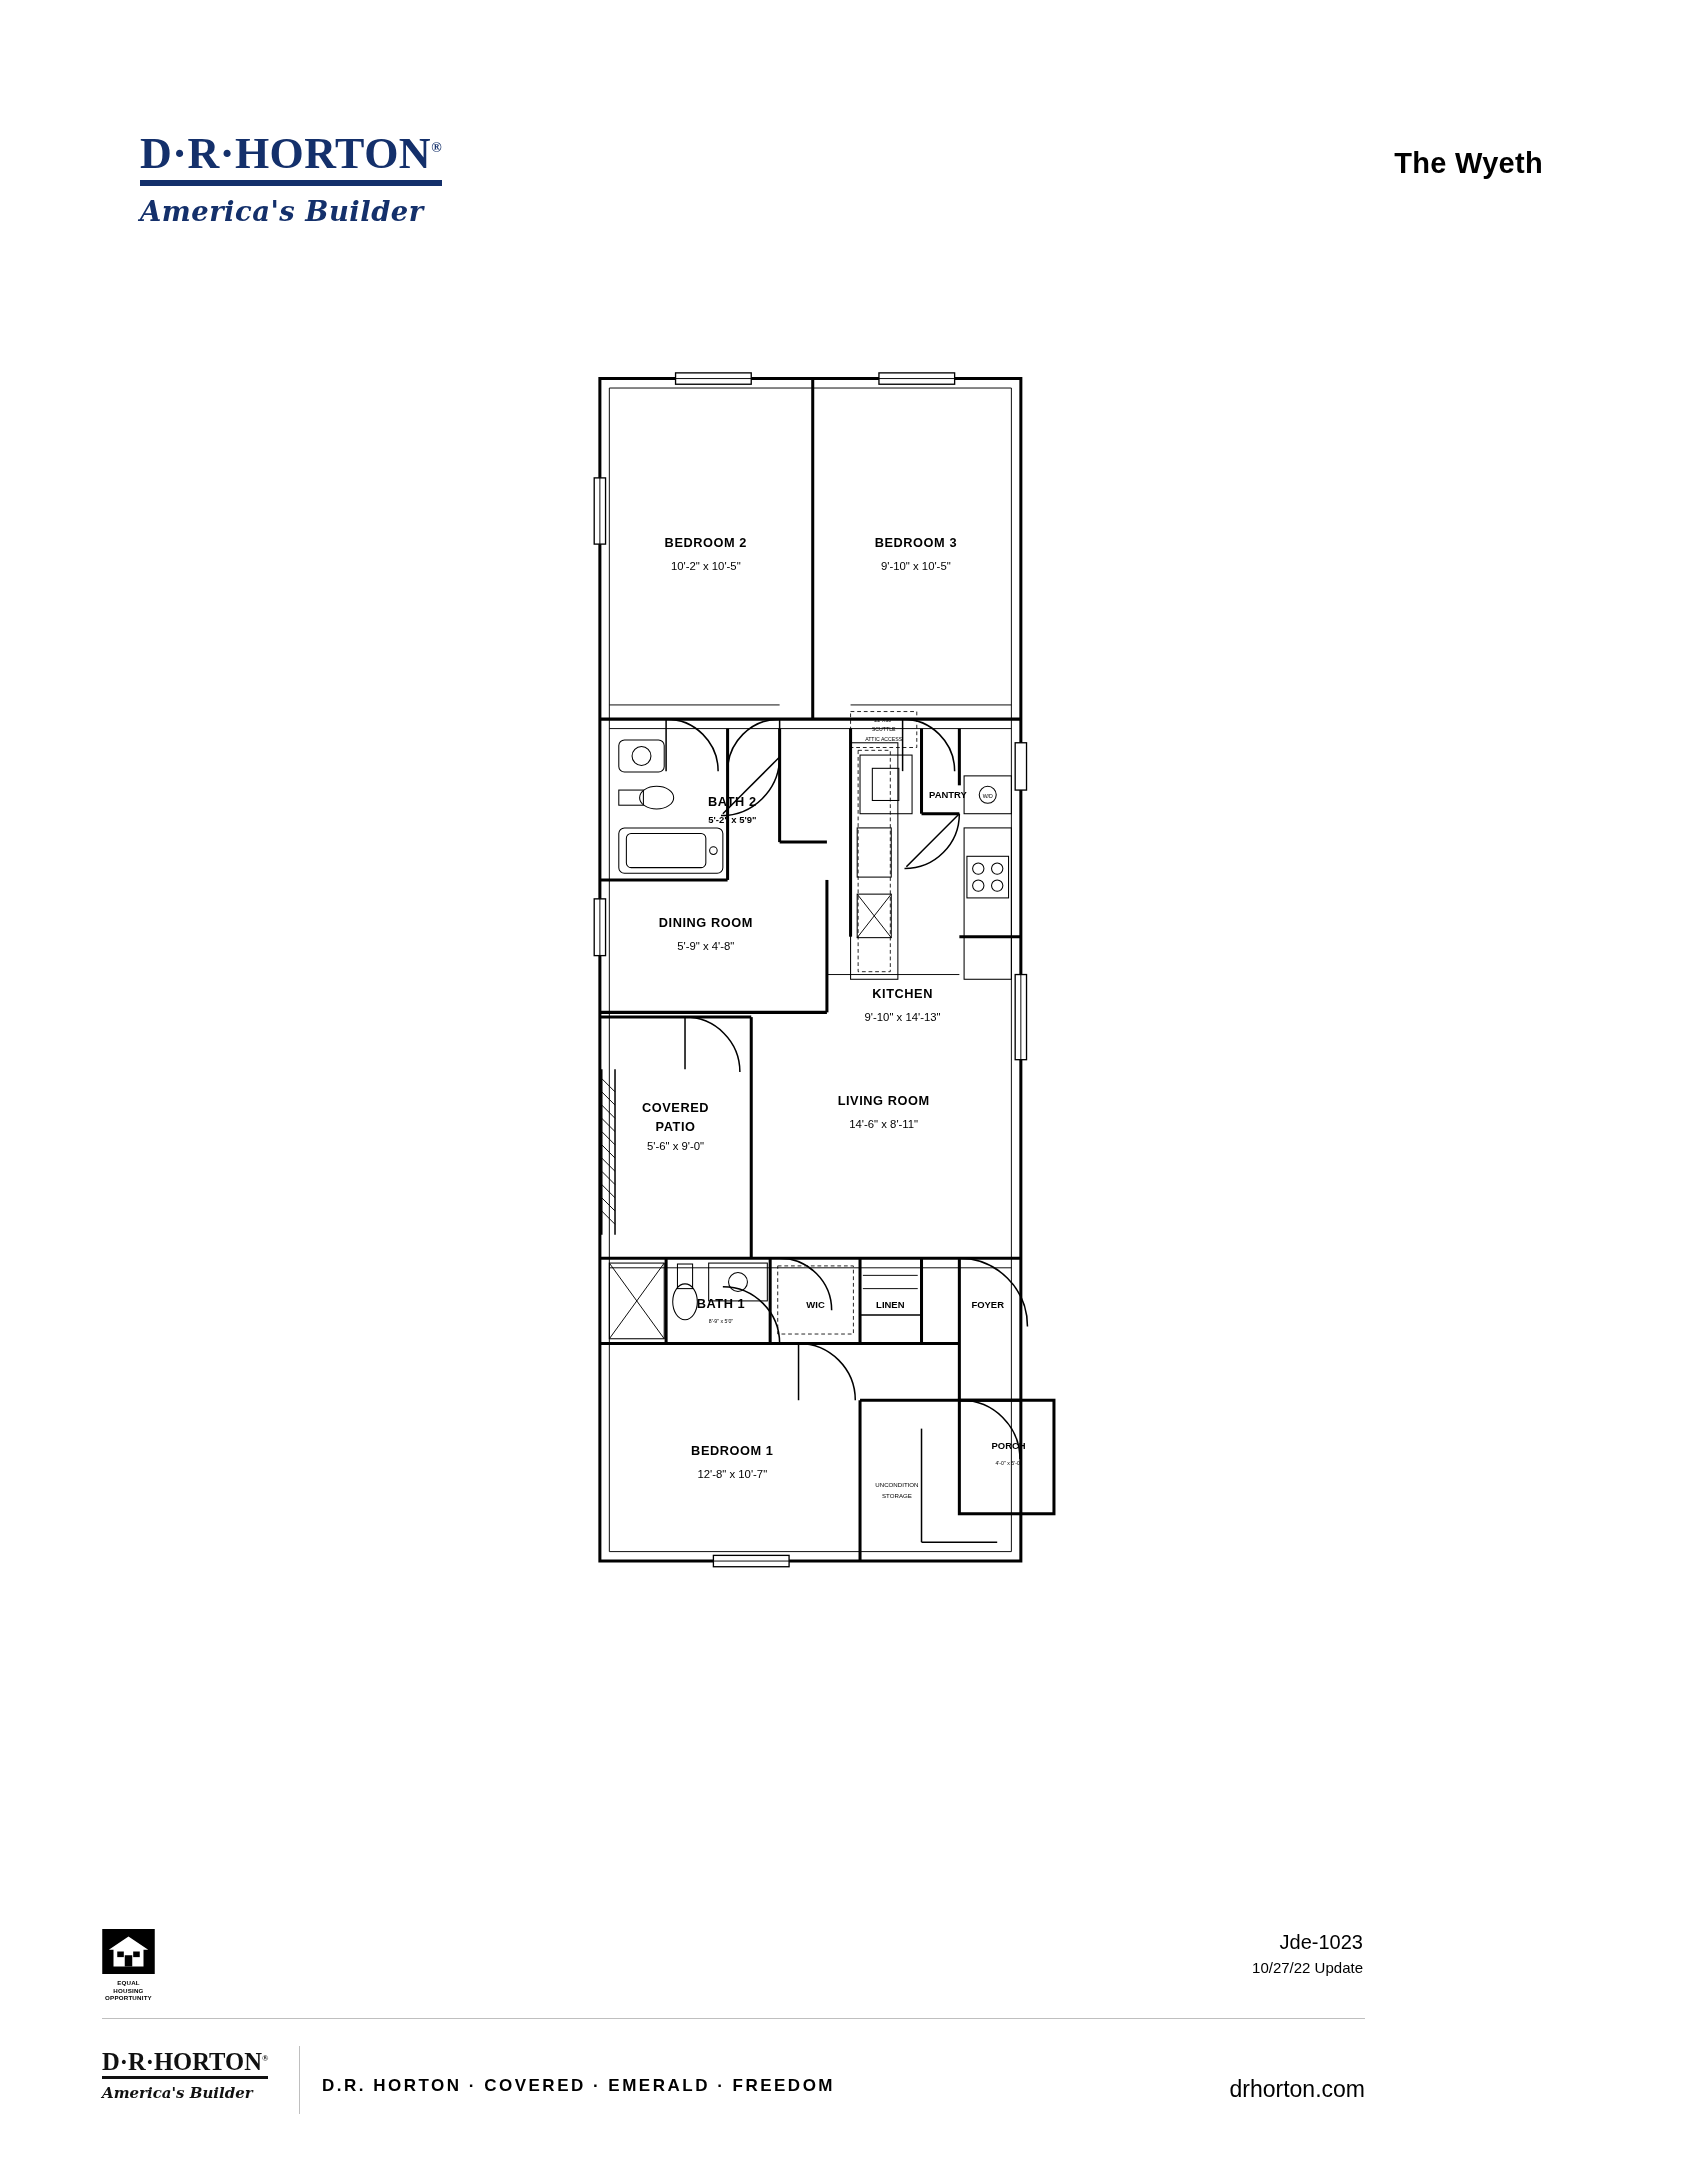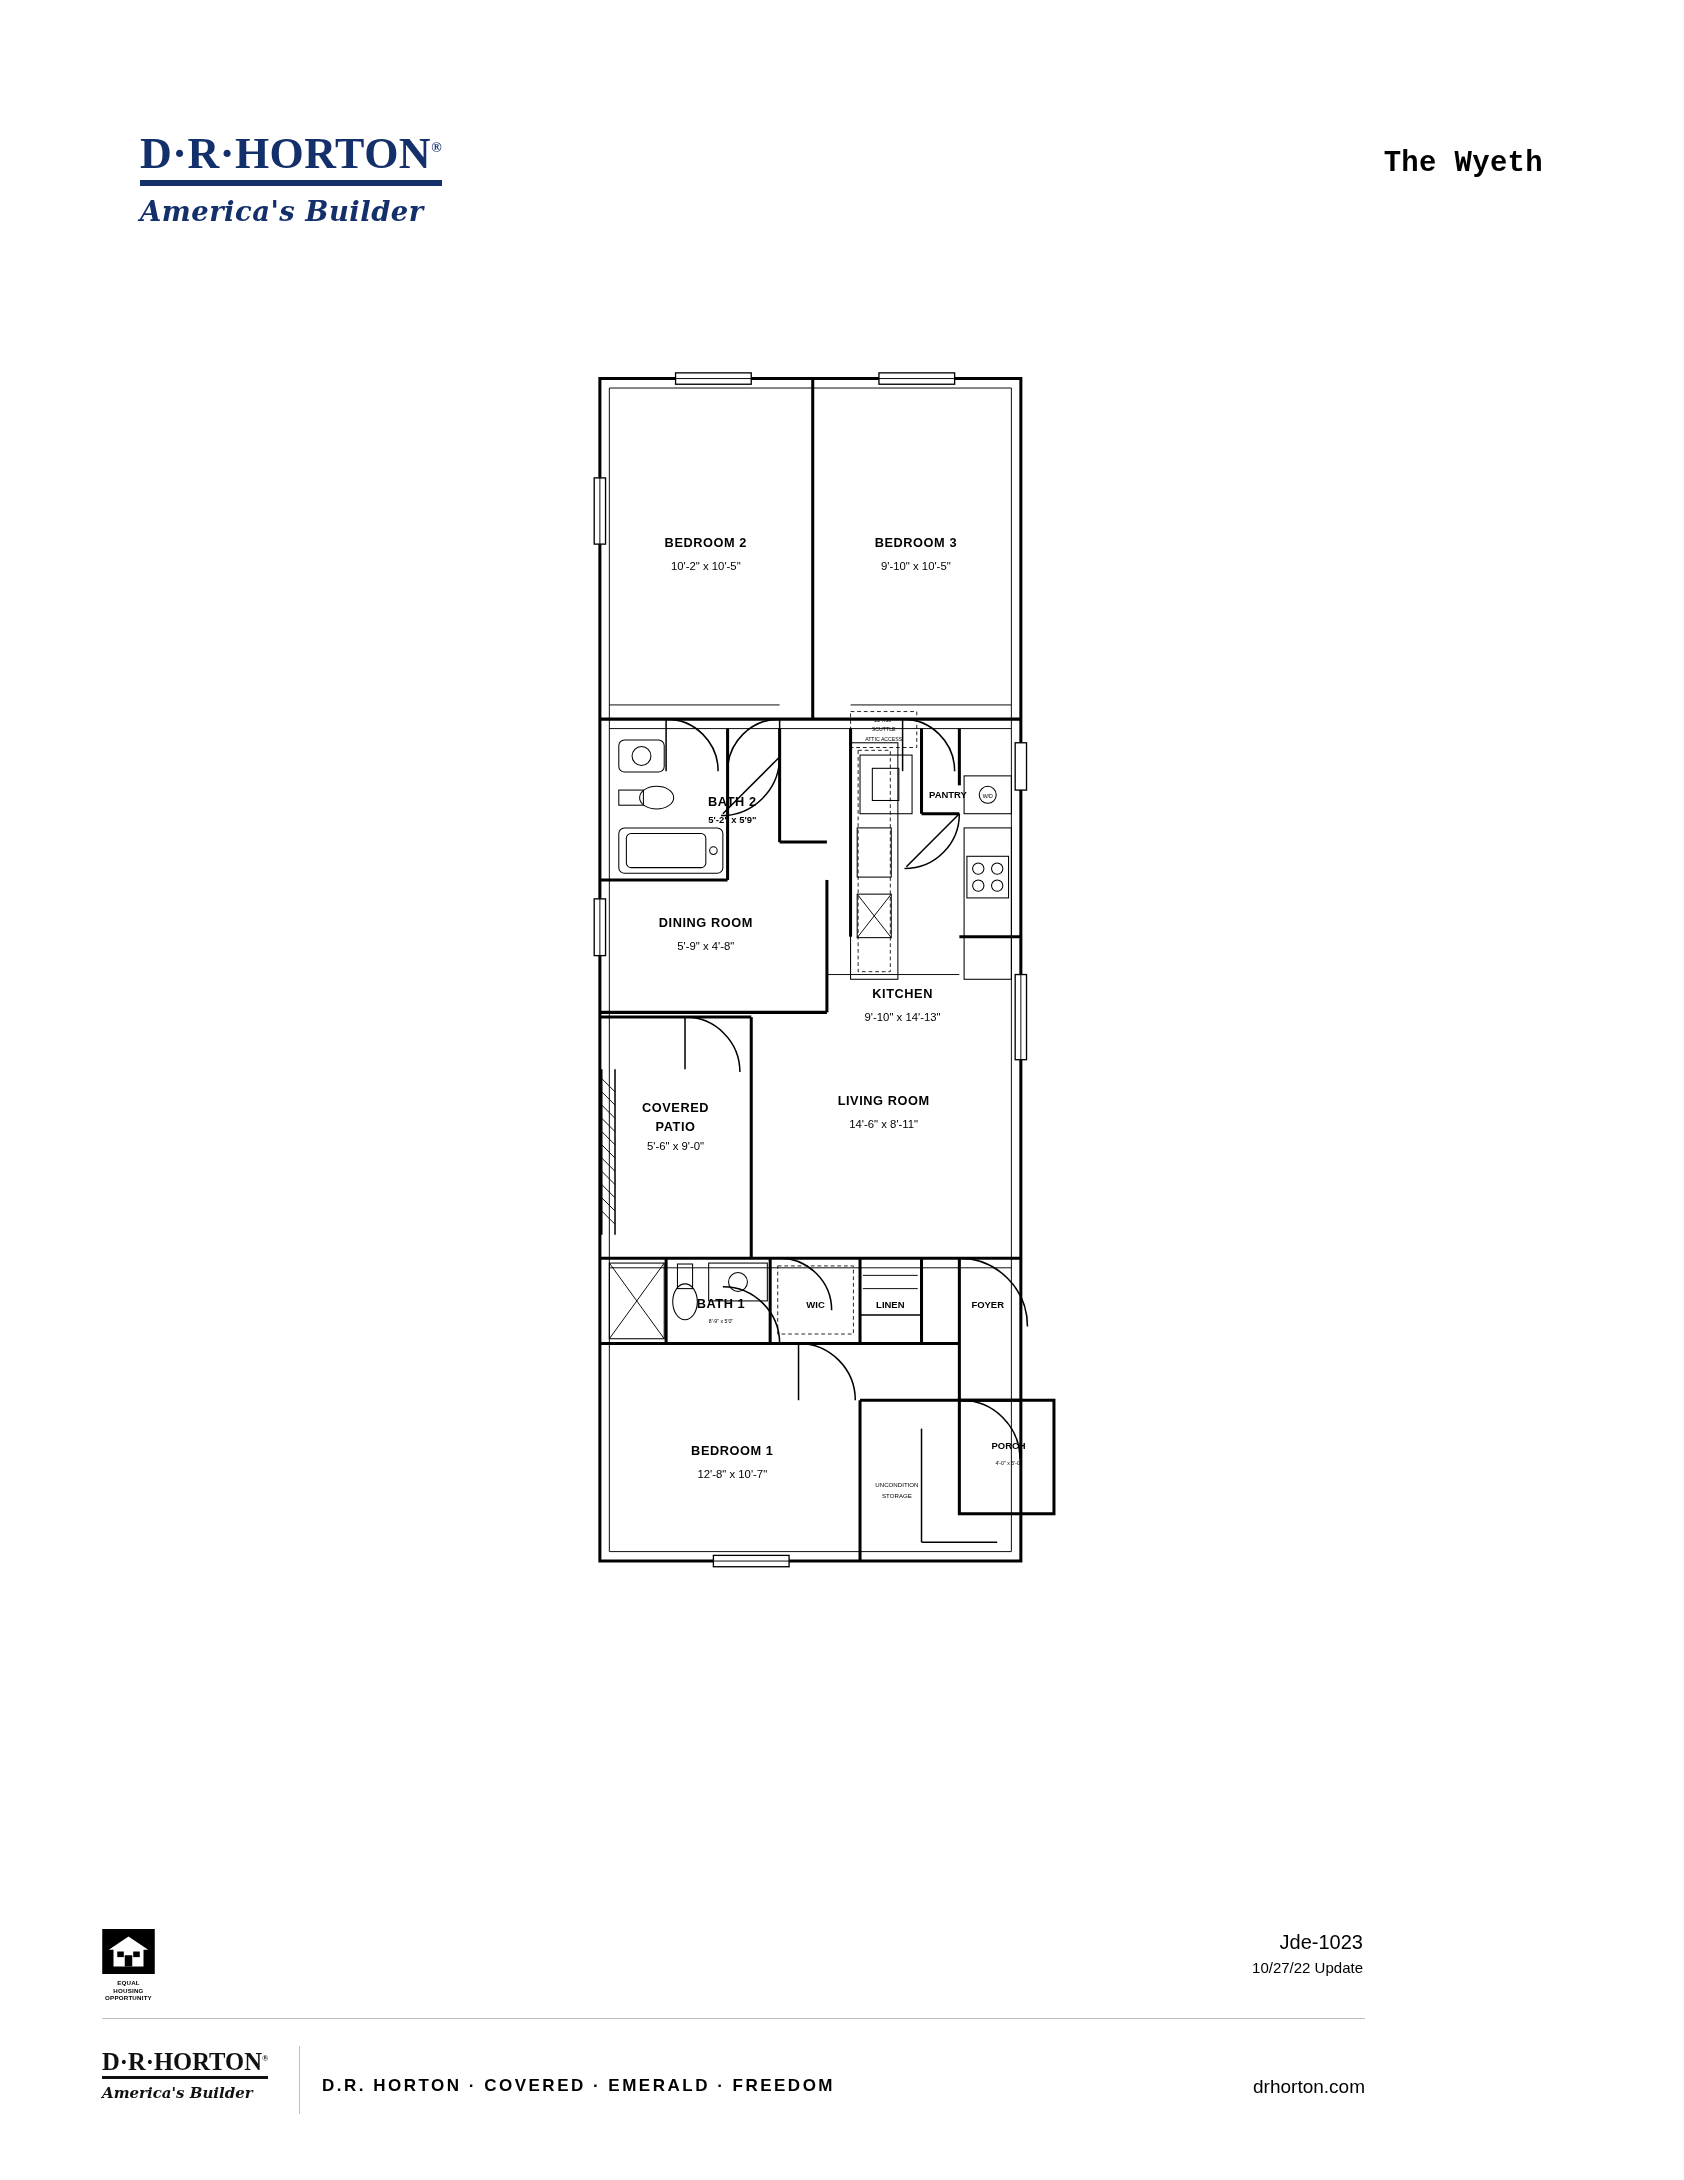--- a/index.html
+++ b/index.html
@@ -54,21 +54,20 @@
     margin-top: 9.5px;
     letter-spacing: 0.5px;
   }
   #plan-title {
     position: absolute;
     right: 142px;
     top: 147px;
     font-size: 29px;
     font-weight: bold;
     letter-spacing: 0.3px;
-    font-family: Liberation Mono, monospace;
   }
 
   
   #plan-wrap {
     position: absolute;
     top: 312px;
     left: 0;
     width: 1616px;
     height: 1590px;
   }
@@ -150,21 +149,21 @@
     left: 322px;
     top: 170px;
     font-size: 17px;
     font-weight: bold;
     letter-spacing: 2.5px;
   }
   #website {
     position: absolute;
     right: 142px;
     top: 170px;
-    font-size: 19px;
+    font-size: 23px;
   }
 
   
   text { font-family: "Liberation Sans", sans-serif; fill: #000; }
   .rm-name { font-size: 13.5px; font-weight: bold; text-anchor: middle; letter-spacing: 0.6px; }
   .rm-dim  { font-size: 12px; text-anchor: middle; }
   .rm-small { font-size: 10px; font-weight: bold; text-anchor: middle; }
   .rm-tiny { font-size: 6.5px; text-anchor: middle; }
   .rm-xtiny { font-size: 5.5px; text-anchor: middle; }
   .wall { fill: none; stroke: #000; stroke-width: 3.2; }

